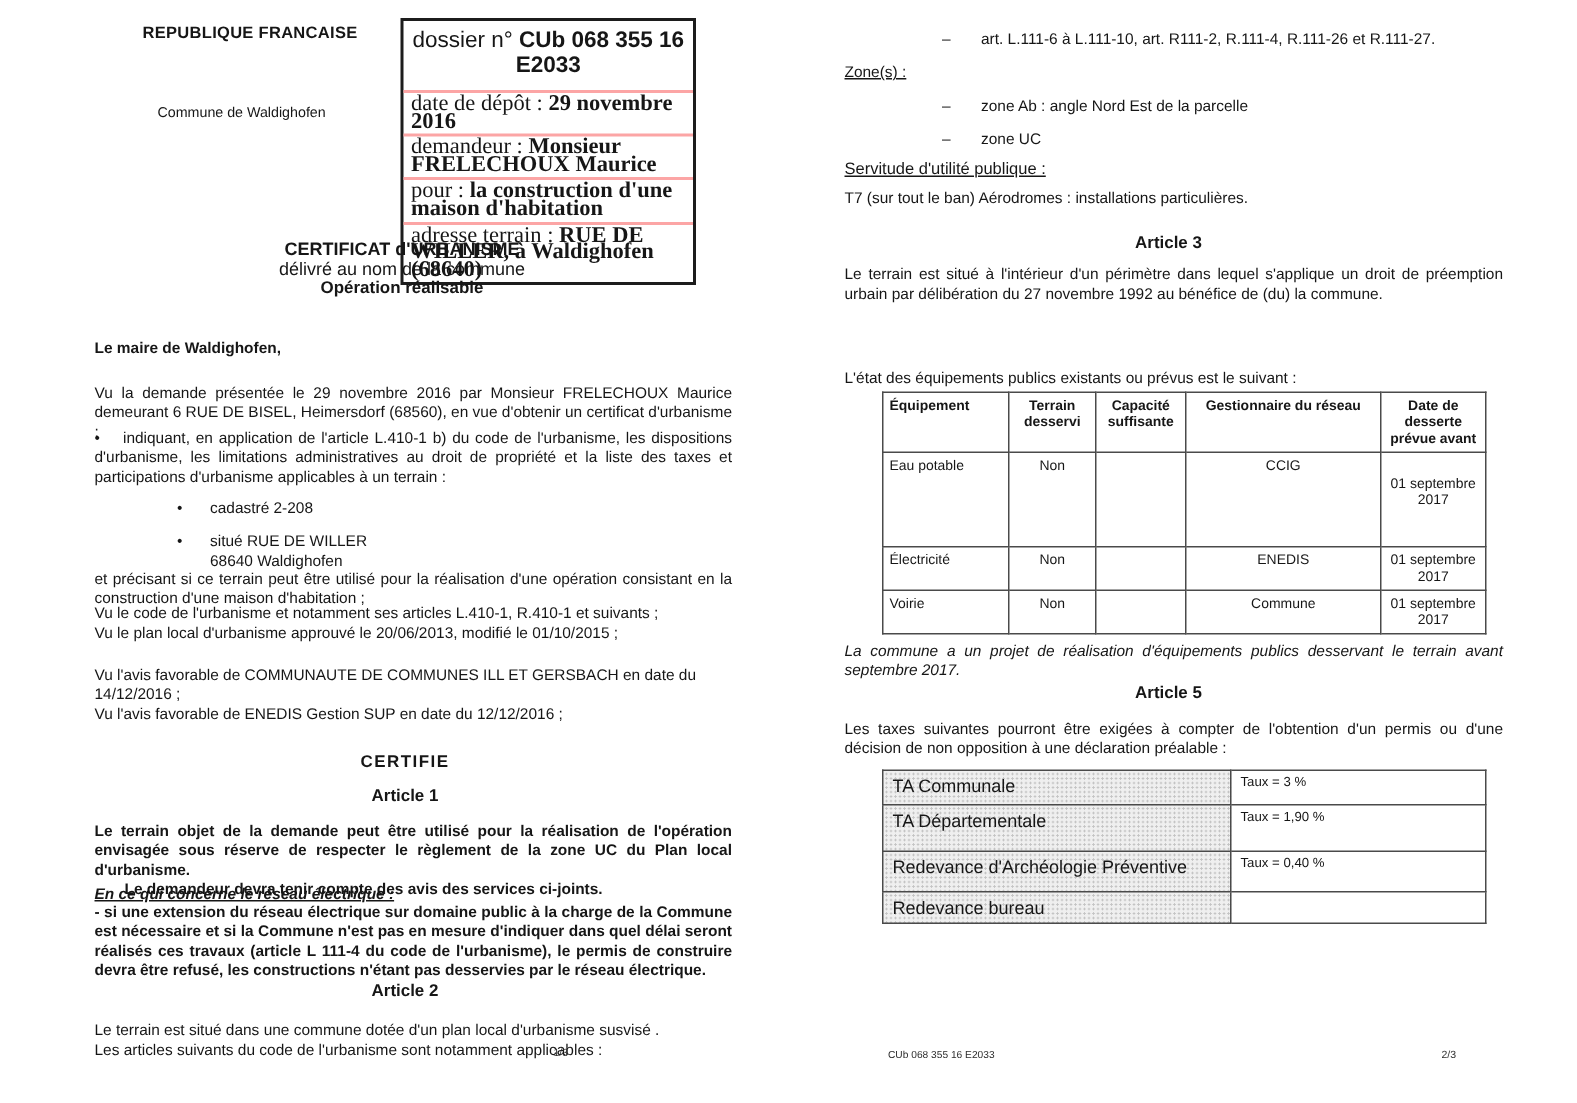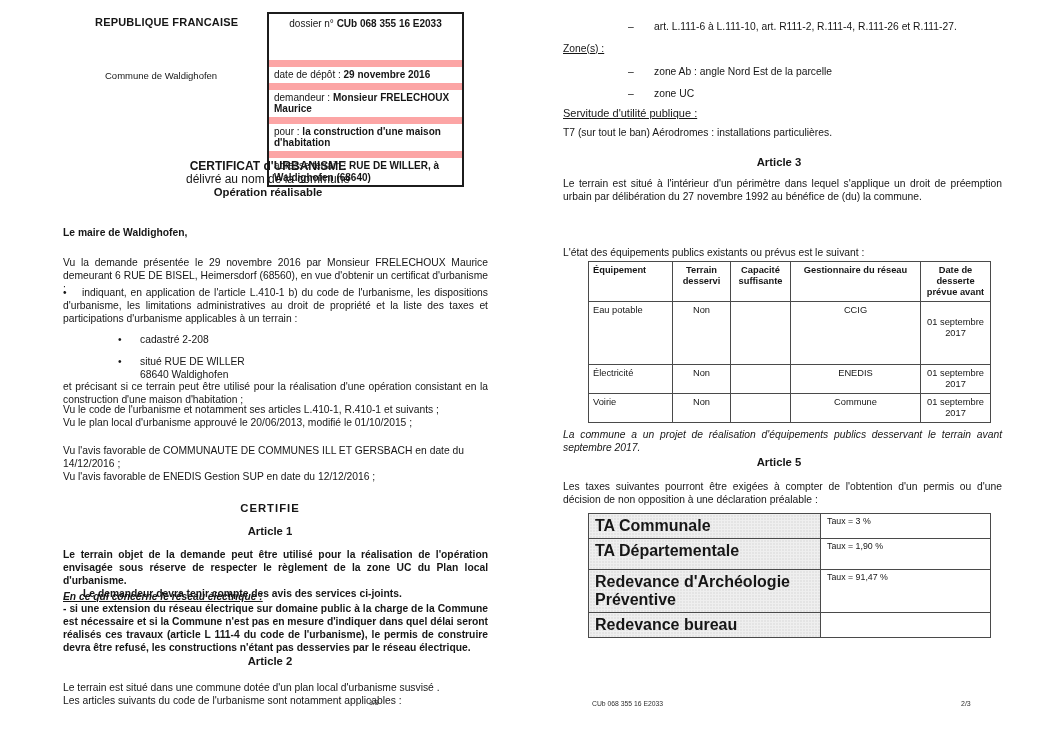--- a/index.html
+++ b/index.html
@@ -16,43 +16,43 @@
   .pl{text-align:left;}
   .b{font-weight:bold;}
   .i{font-style:italic;}
   .u{text-decoration:underline;}
   .heading{position:absolute;left:0;width:420px;text-align:center;font-weight:bold;font-size:11.3px;}
   #page2 .heading{width:458px;}
 
   
   .republic{left:35px;top:16px;font-weight:bold;font-size:11px;letter-spacing:.2px;}
   .commune{left:45px;top:70px;font-size:9.5px;}
-  .dossier-box{left:207px;top:12px;width:193px;border:2px solid #1c1c1c;font-size:10px;background:#fff;}
+  .dossier-box{left:207px;top:12px;width:193px;border:2px solid #1c1c1c;font-size:15px;background:#fff;}
   .dossier-head{height:42px;padding:4px 5px 0 5px;text-align:center;}
-  .dossier-row{border-top:7px solid #fca5a5;padding:2px 5px;line-height:11.6px;}
+  .dossier-row{border-top:2px solid #fca5a5;padding:2px 5px;line-height:11.6px;font-family:Liberation Serif, serif;}
 
   
   .li{display:flex;align-items:flex-start;font-size:10.3px;line-height:13px;}
   .marker{flex:0 0 22px;}
   .dash-li{padding-left:78px;}
   .dash-li .marker{flex:0 0 26px;}
 
   
   table{border-collapse:collapse;table-layout:fixed;}
   .equip-table{position:absolute;left:38px;top:261px;width:402px;font-size:9.3px;}
   .equip-table th,.equip-table td{border:1px solid #4a4a4a;padding:3px 2px;vertical-align:top;text-align:center;line-height:11px;}
   .equip-table th{font-weight:bold;}
   .equip-table th:first-child,.equip-table td:first-child{text-align:left;padding-left:4px;}
   .equip-table .tall td{height:44px;}
   .equip-table .tall .date-cell{padding-top:15px;}
   .equip-table .r td{height:22px;}
 
   .tax-table{position:absolute;left:38px;top:513px;width:402px;}
   .tax-table td{border:1px solid #4a4a4a;vertical-align:top;}
-  .tax-name{width:232px;font-weight:bold;font-size:16px;padding:3px 2px 3px 6px;
+  .tax-name{width:232px;font-weight:normal;font-size:12px;padding:3px 2px 3px 6px;
     background-color:#efefef;
     background-image:radial-gradient(#c4c4c4 .6px, rgba(0,0,0,0) .7px);
     background-size:3px 3px;}
   .tax-rate{font-size:8.8px;padding:2px 0 0 6px;}
   .tax-table .h22 td{height:16px;}
   .tax-table .h29 td{height:24px;}
   .tax-table .h26 td{height:20px;}
   .tax-table .h19 td{height:13px;}
 
   .footer{position:absolute;font-size:7px;color:#2e2e2e;}
@@ -233,21 +233,21 @@
       <tr class="h22">
         <td class="tax-name">TA Communale</td>
         <td class="tax-rate">Taux = 3 %</td>
       </tr>
       <tr class="h29">
         <td class="tax-name">TA Départementale</td>
         <td class="tax-rate">Taux = 1,90 %</td>
       </tr>
       <tr class="h26">
         <td class="tax-name">Redevance d'Archéologie Préventive</td>
-        <td class="tax-rate">Taux = 91,47 %</td>
+        <td class="tax-rate">Taux = 0,40 %</td>
       </tr>
       <tr class="h19">
         <td class="tax-name">Redevance bureau</td>
         <td class="tax-rate"></td>
       </tr>
     </tbody>
   </table>
 </div>
 
 <div class="footer" style="left:369px;top:699px;">1/3</div>

